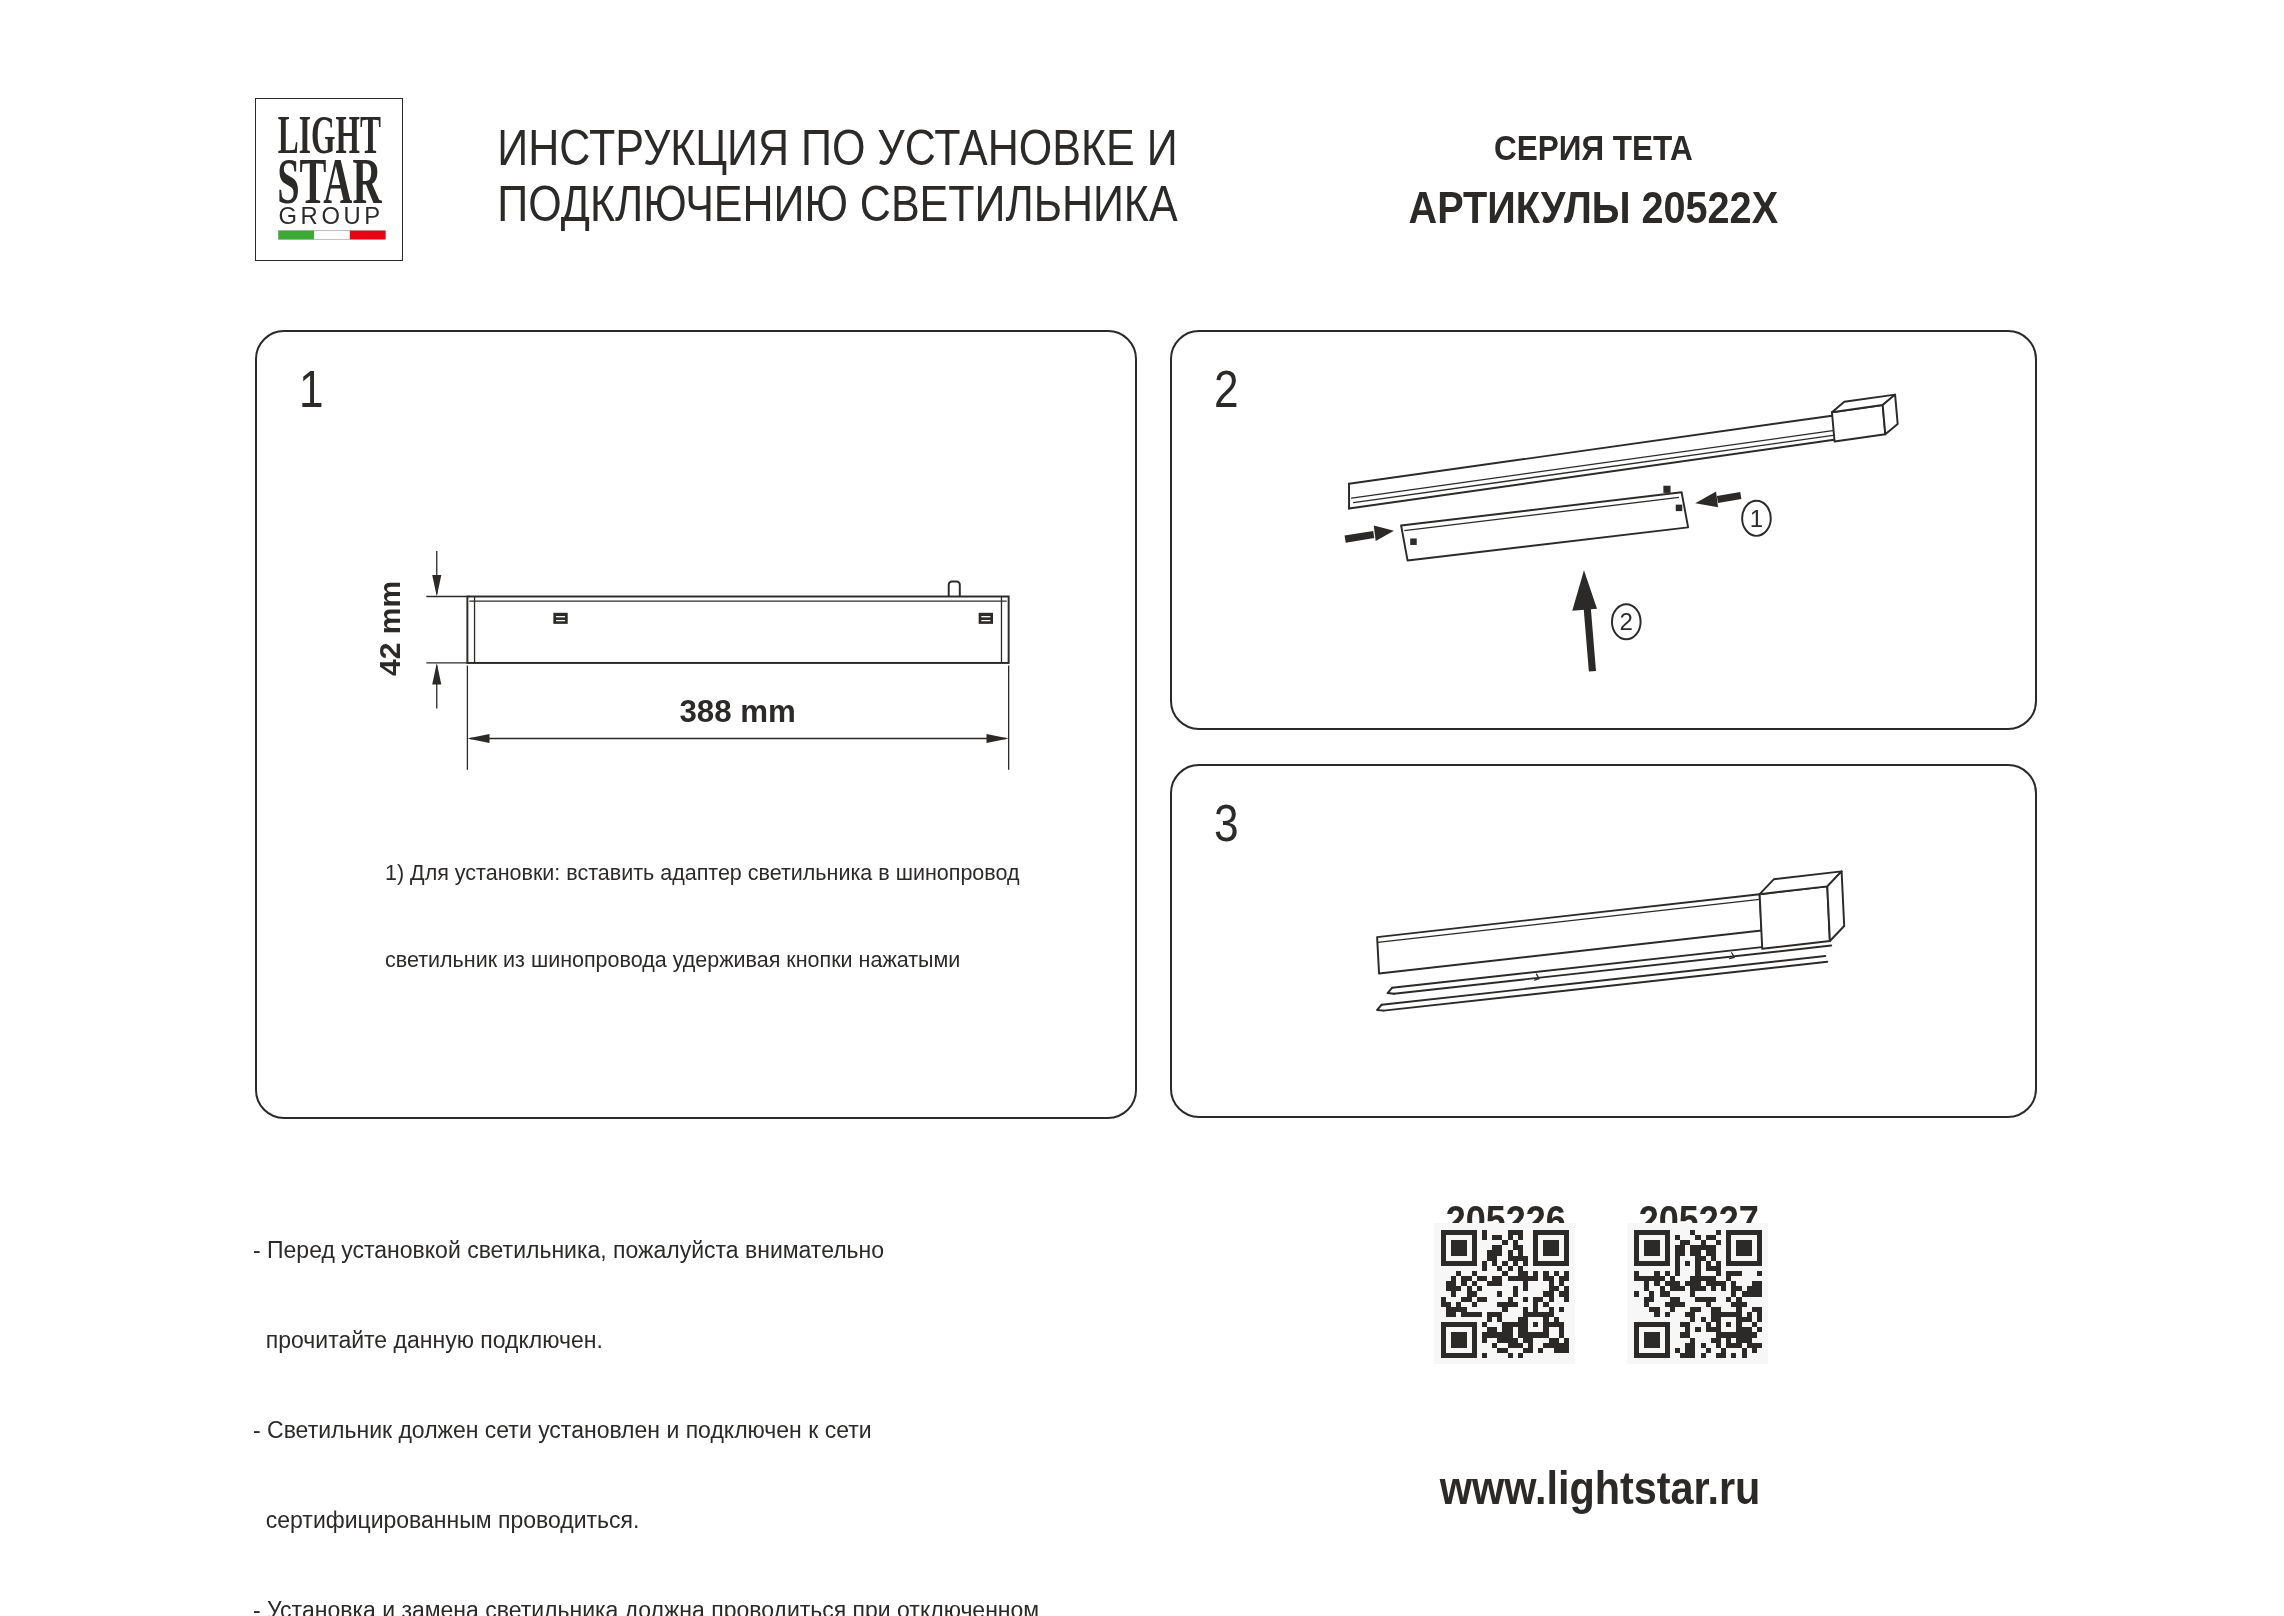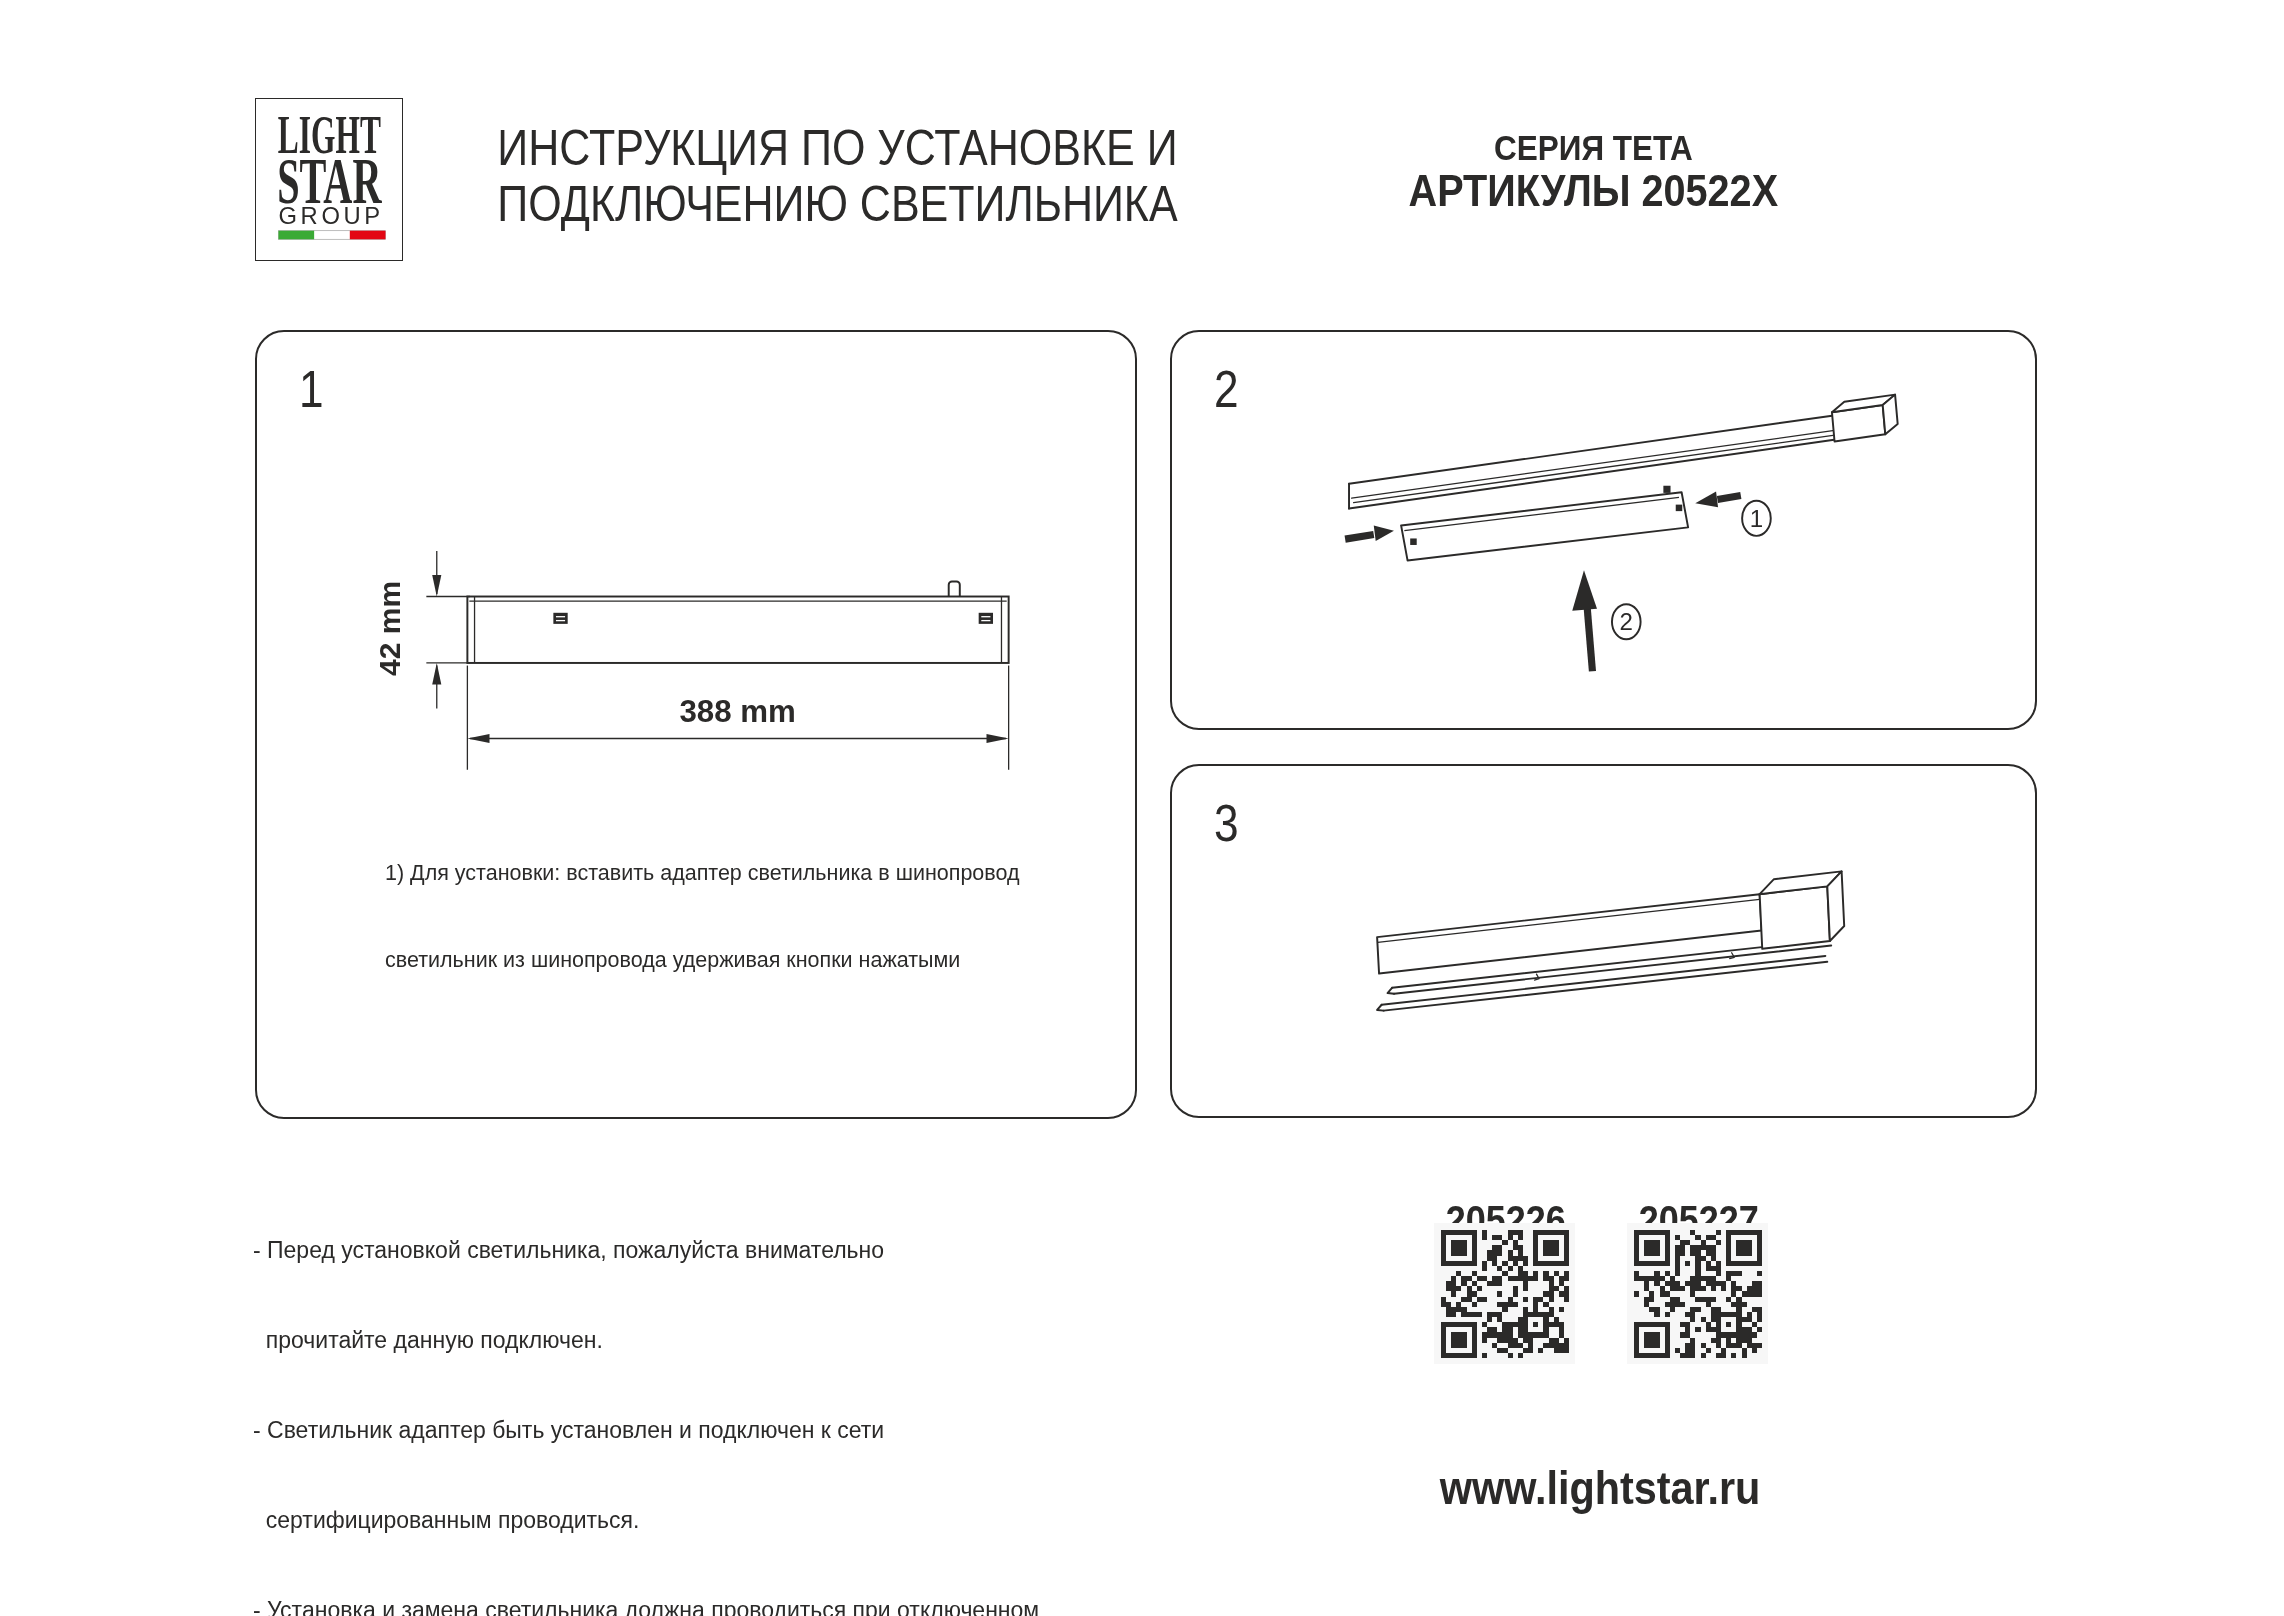--- a/index.html
+++ b/index.html
@@ -12,21 +12,21 @@
   .logo-box svg{position:absolute;left:0;top:0;width:100%;height:100%;}
   .lg-serif{font-family:"Liberation Serif",serif;font-weight:700;fill:#2b2a29;}
   .lg-group{font-family:"Liberation Sans",sans-serif;font-weight:400;fill:#2b2a29;}
 
   .title{position:absolute;left:391px;top:120px;width:892px;text-align:center;
          font-size:50px;line-height:56px;font-weight:400;}
   .title .tline span{display:inline-block;transform:scaleX(0.86);transform-origin:50% 50%;white-space:nowrap;}
 
   .series-block{position:absolute;left:1382px;top:129px;width:423px;text-align:center;}
   .series{font-size:35px;font-weight:700;line-height:38px;}
-  .articles{font-size:44px;font-weight:700;line-height:47px;}
+  .articles{font-size:44px;font-weight:700;line-height:47px;margin-top:17px;}
   .series span,.articles span,.website span,.qr-label span{display:inline-block;transform:scaleX(0.9);
          transform-origin:50% 50%;white-space:nowrap;}
 
   
   .panel{position:absolute;border:2px solid #2b2a29;border-radius:29px;background:#fff;}
   #panel1{left:255px;top:330px;width:878px;height:785px;}
   #panel2{left:1170px;top:330px;width:863px;height:396px;}
   #panel3{left:1170px;top:764px;width:863px;height:350px;}
   .panel-num{position:absolute;left:42px;top:31px;font-size:52px;line-height:1;font-weight:500;}
   .panel-num span{display:inline-block;transform:scaleX(0.85);transform-origin:left top;}
@@ -198,21 +198,21 @@
           <polygon points="903,197 925,174 1029,162 1007,185"></polygon>
           <polygon points="1007,185 1029,162 1033,246 1011,269"></polygon>
         </g>
       </g>
     </svg>
   </section>
 
   <div class="safety">
     <div>- Перед установкой светильника, пожалуйста внимательно</div>
     <div>  прочитайте данную подключен.</div>
-    <div>- Светильник адаптер быть установлен и подключен к сети</div>
+    <div>- Светильник должен сети установлен и подключен к сети</div>
     <div>  сертифицированным проводиться.</div>
     <div>- Установка и замена светильника должна проводиться при отключенном</div>
     
     
     
     
     
     
   </div>
 

